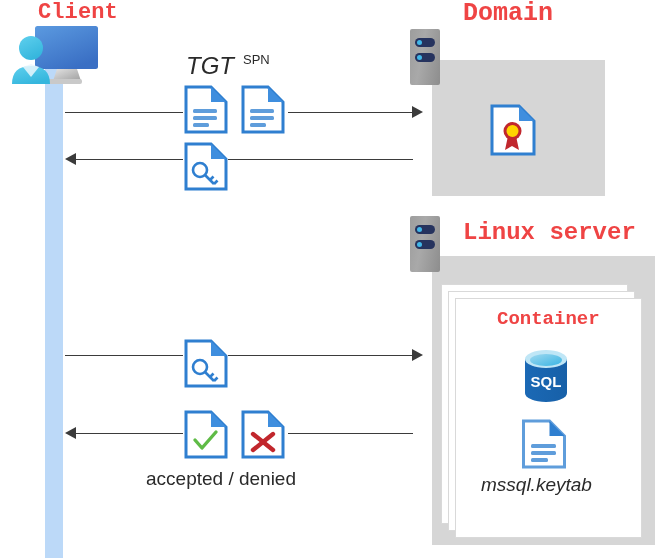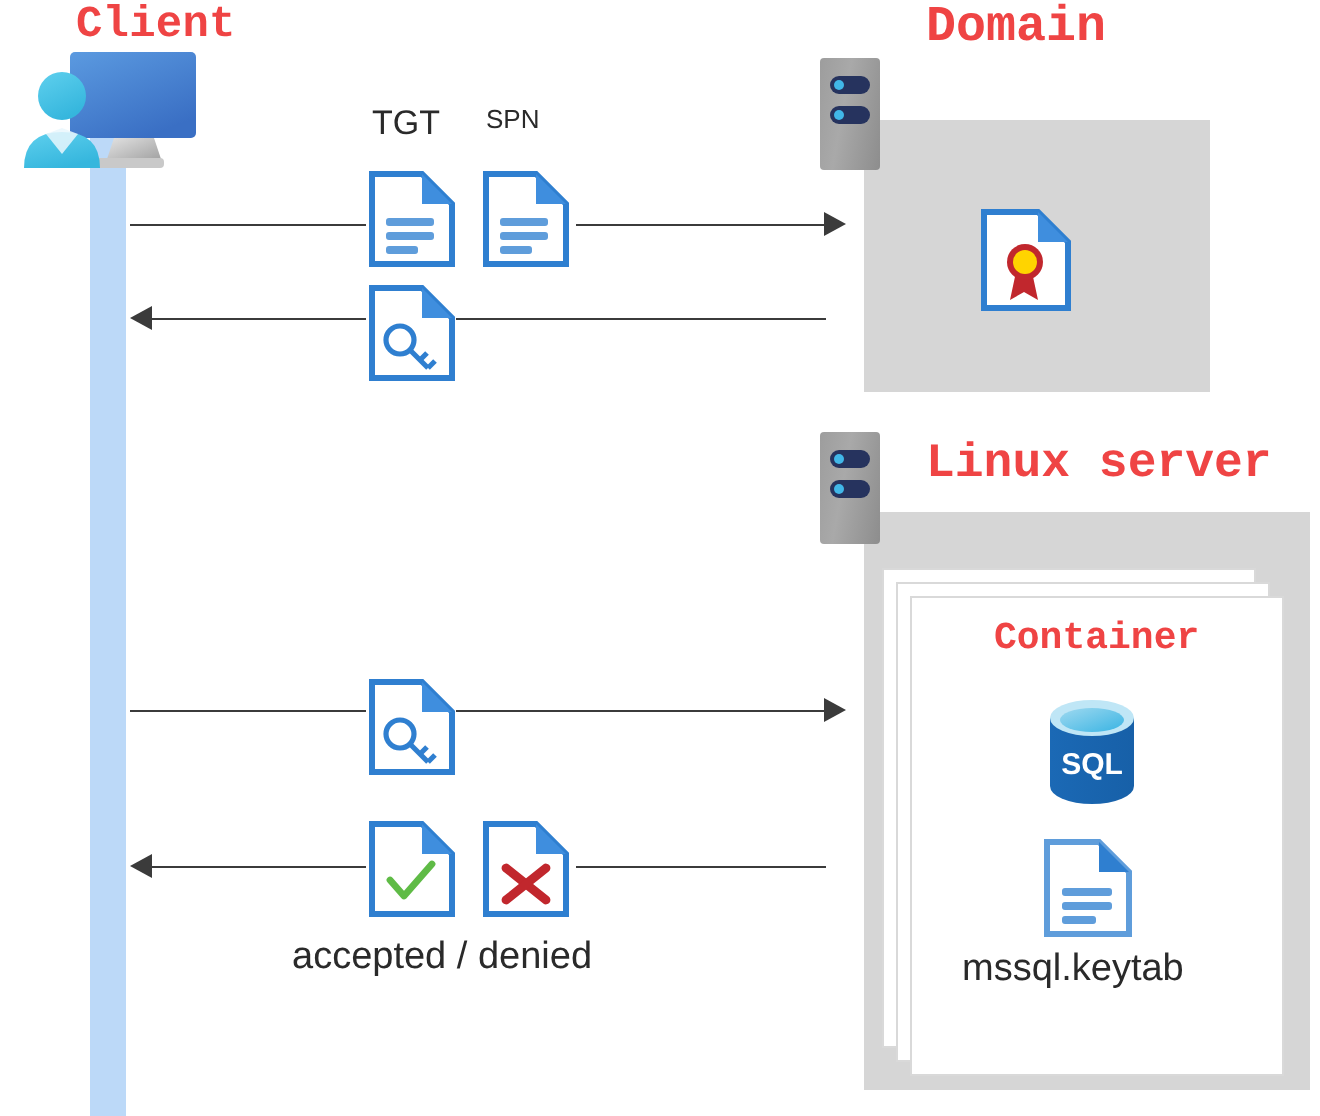--- a/index.html
+++ b/index.html
@@ -36,24 +36,24 @@
   .card{background:#ffffff;border:1px solid #d9d9d9;box-shadow:0 0 0 0 rgba(0,0,0,0);}
   #card3{left:441px;top:284px;width:185px;height:238px;}
   #card2{left:448px;top:291px;width:185px;height:238px;}
   #card1{left:455px;top:298px;width:185px;height:238px;}
   
   .hline{height:0;border-top:1.6px solid #3b3b3b;}
   .arrowhead{width:0;height:0;border-top:6px solid transparent;border-bottom:6px solid transparent;}
   .ah-right{border-left:11px solid #3b3b3b;}
   .ah-left{border-right:11px solid #3b3b3b;}
   
-  #tgt-lbl{left:186px;top:52px;font-size:17px;}
+  #tgt-lbl{left:186px;top:52px;font-size:24px;font-style:italic;}
   #spn-lbl{left:243px;top:52px;font-size:13px;}
   #accden-lbl{left:146px;top:468px;font-size:19px;}
-  #keytab-lbl{left:481px;top:474px;font-size:19px;}
+  #keytab-lbl{left:481px;top:474px;font-size:19px;font-style:italic;}
 </style>
 </head>
 <body>
 
 <div id="stage">
 
   <div class="abs panel" id="dc-panel"></div>
   <div class="abs panel" id="linux-panel"></div>
 
   <div class="abs" id="lifeline"></div>

